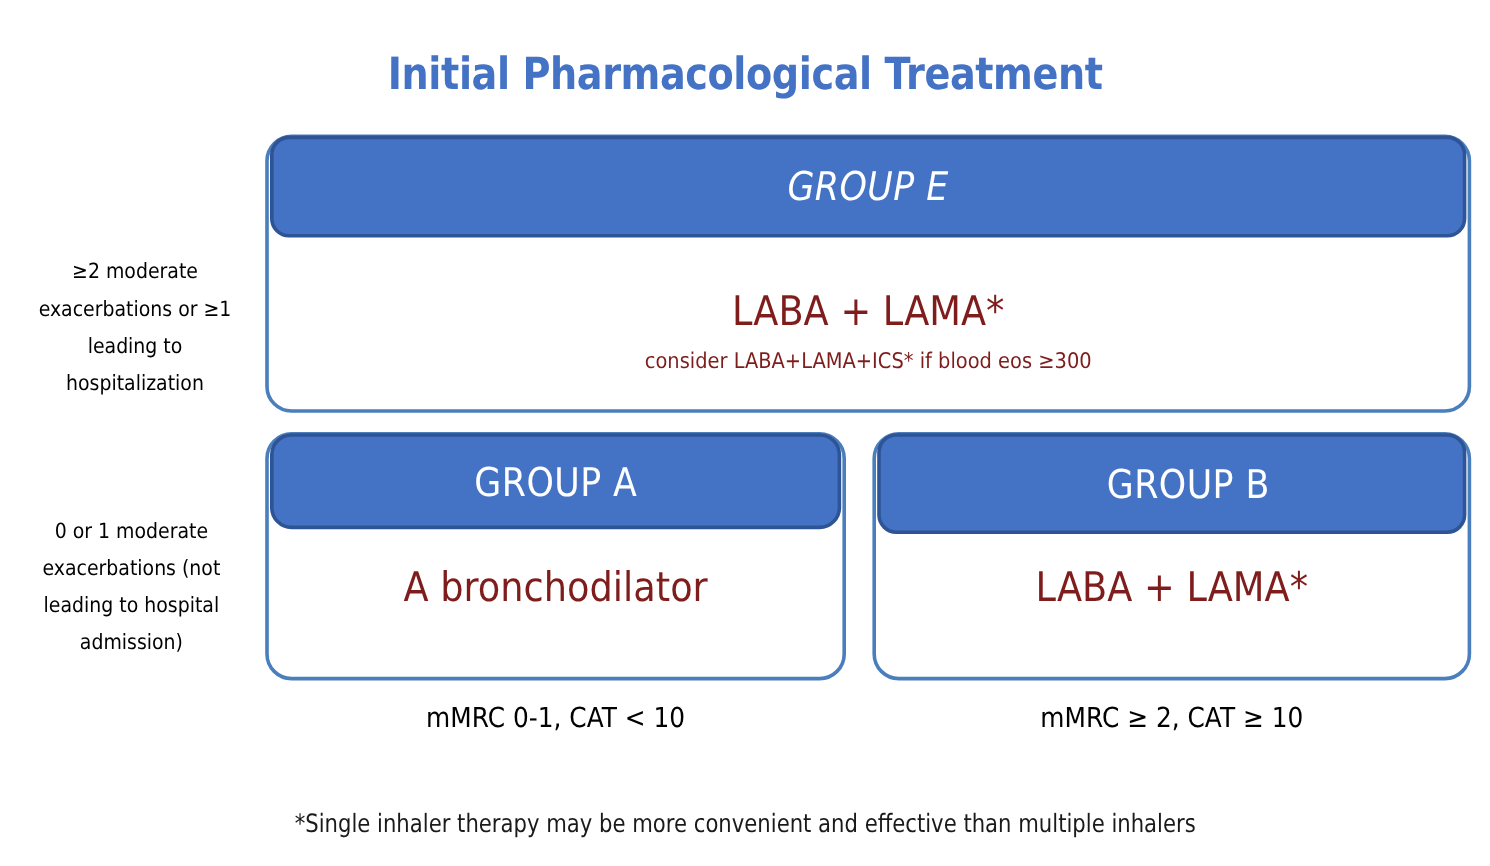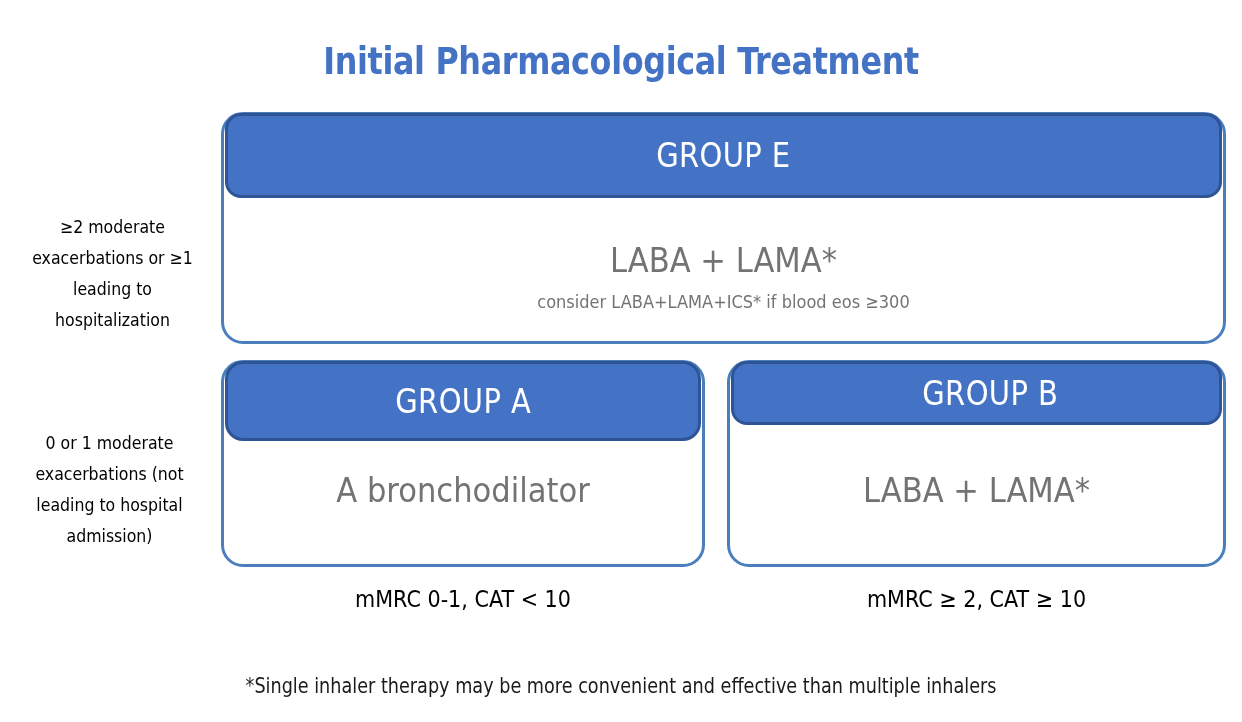--- a/index.html
+++ b/index.html
@@ -87,29 +87,29 @@
   }
   .group-header-label {
     font-family: "DejaVu Sans", sans-serif;
     font-size: 33px;
     font-weight: 400;
     letter-spacing: 0.4px;
     color: #ffffff;
     transform: scaleX(0.88);
     white-space: nowrap;
   }
-  .group-header.e { left: 225px; top: 113px; width: 997px; height: 85px; }
+  .group-header.e { left: 225px; top: 113px; width: 997px; height: 85px; font-style: italic; }
   .group-header.a { left: 225px; top: 361px; width: 476px; height: 80px; border-radius: 18px; }
-  .group-header.b { left: 731px; top: 361px; width: 491px; height: 64px; padding-left: 28px; }
+  .group-header.b { left: 731px; top: 361px; width: 491px; height: 84px; padding-left: 28px; }
 
   
   .group-body {
     position: absolute;
     text-align: center;
-    color: #737373;
+    color: #7f1d1d;
   }
   .group-body.e  { left: 225px; top: 240px; width: 997px; }
   .group-body.a  { left: 225px; top: 470px; width: 476px; }
   .group-body.b  { left: 731px; top: 470px; width: 491px; }
 
   .body-main {
     font-family: "DejaVu Sans", sans-serif;
     font-size: 34px;
     line-height: 40px;
     transform: scaleX(0.9);

